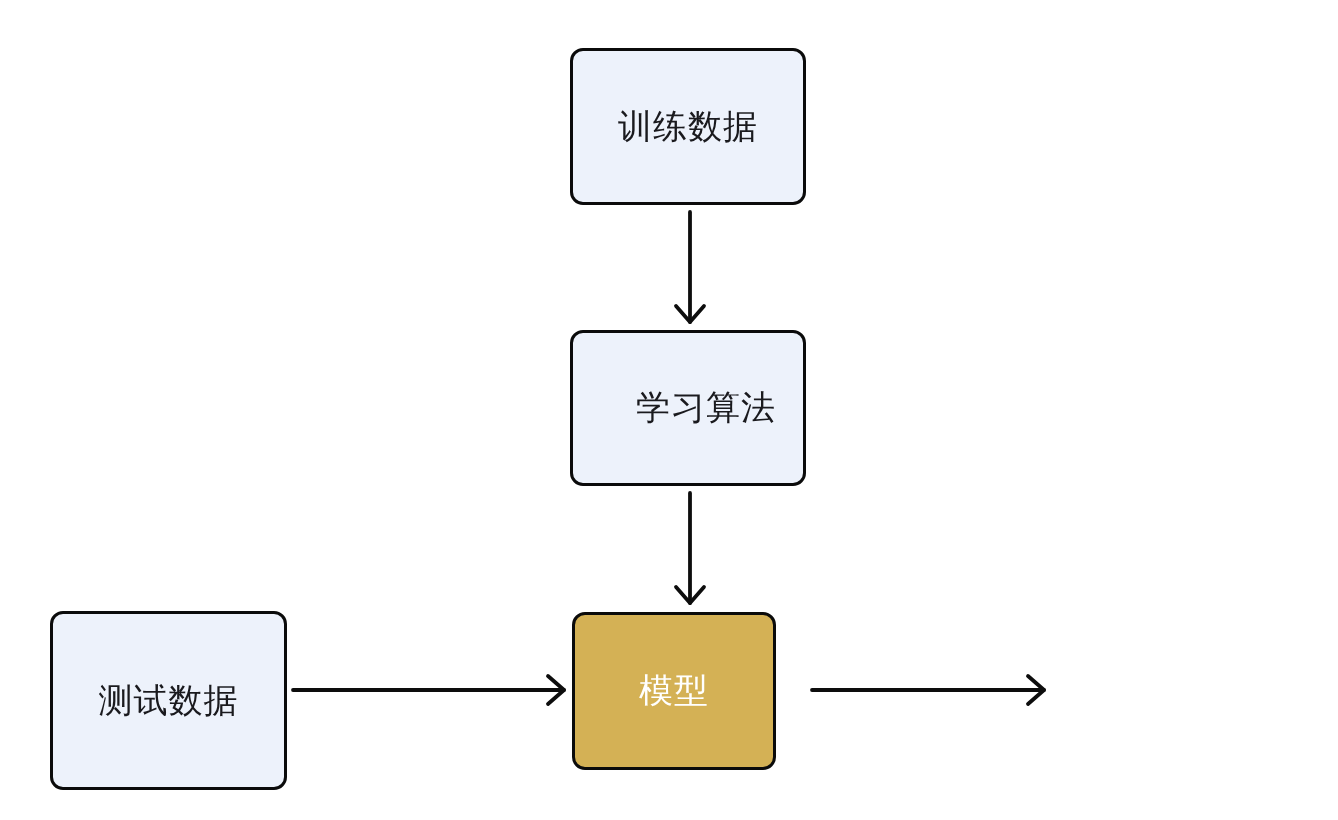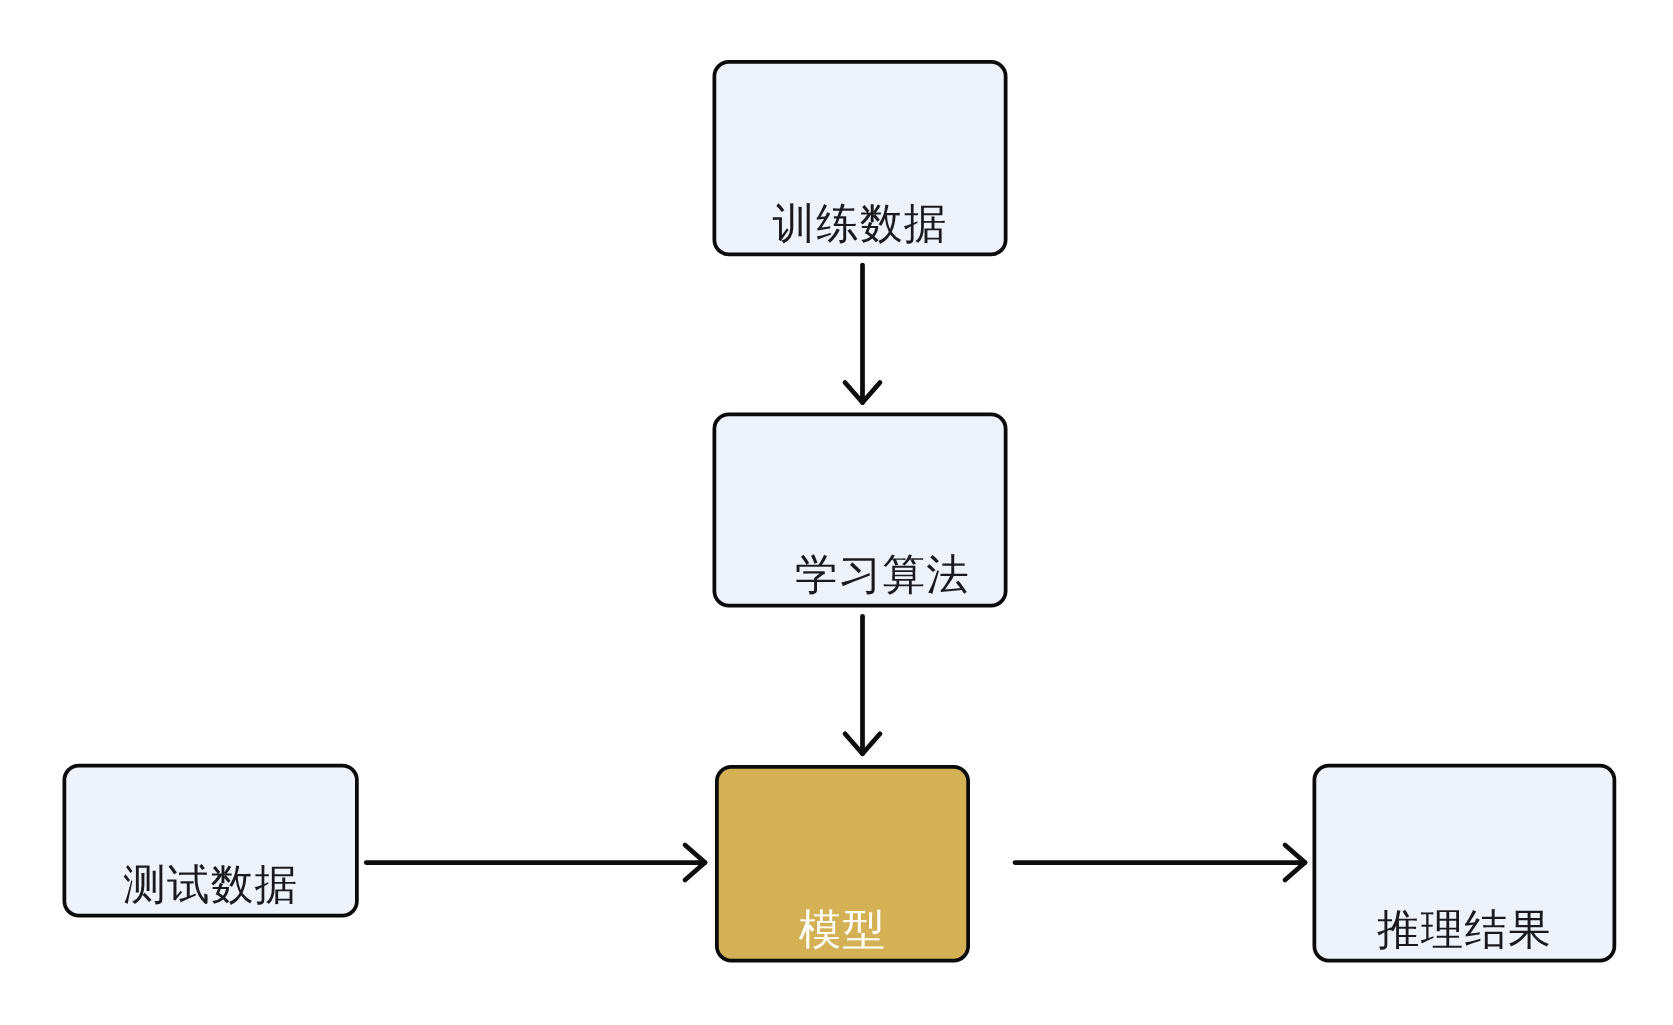--- a/index.html
+++ b/index.html
@@ -31,31 +31,31 @@
     stroke-linejoin: round;
   }
   .node {
     position: absolute;
     box-sizing: border-box;
     border: 3.5px solid #0b0b0b;
     border-radius: 13px;
     background: #edf2fb;
     color: #1a1a1e;
     display: flex;
-    align-items: flex-end;
+    align-items: center;
     justify-content: center;
     font-size: 34px;
     letter-spacing: 1px;
     white-space: nowrap;
   }
   
   .pos-training   { left: 570px;  top: 48px;  width: 236px; height: 157px; }
   .pos-algorithm  { left: 570px;  top: 330px; width: 236px; height: 156px; padding-left: 36px; }
   .pos-model      { left: 572px;  top: 612px; width: 204px; height: 158px; }
-  .pos-test       { left: 50px;   top: 611px; width: 237px; height: 123px; }
+  .pos-test       { left: 50px;   top: 611px; width: 237px; height: 179px; }
   .pos-inference  { left: 1050px; top: 611px; width: 243px; height: 159px; }
 </style>
 </head>
 <body>
 
 <div class="canvas">
 
   <svg class="edges" width="1338" height="820" viewBox="0 0 1338 820" aria-hidden="true">
 
     <g>
@@ -88,17 +88,14 @@
   </div>
 
   <div class="node pos-model" style="background: rgb(212, 177, 85); color: rgb(255, 255, 255); border-color: rgb(11, 11, 11);">
     <span>模型</span>
   </div>
 
   <div class="node pos-test" style="background: rgb(237, 242, 251); color: rgb(26, 26, 30); border-color: rgb(11, 11, 11);">
     <span>测试数据</span>
   </div>
 
-  <div class="node pos-inference" style="background: rgb(237, 242, 251); color: rgb(26, 26, 30); border-color: rgb(11, 11, 11);">
-    <span>推理结果</span>
-  </div>
 
 </div>
 
 </body></html>

